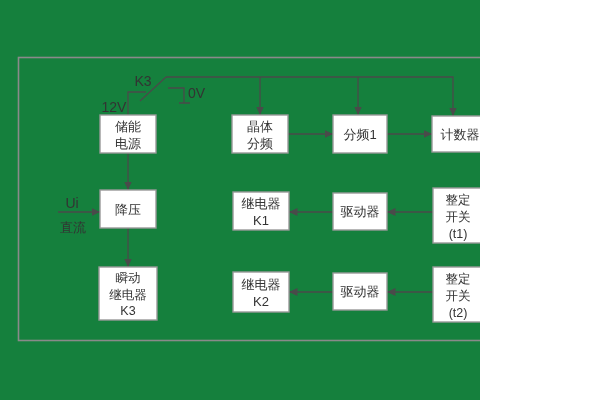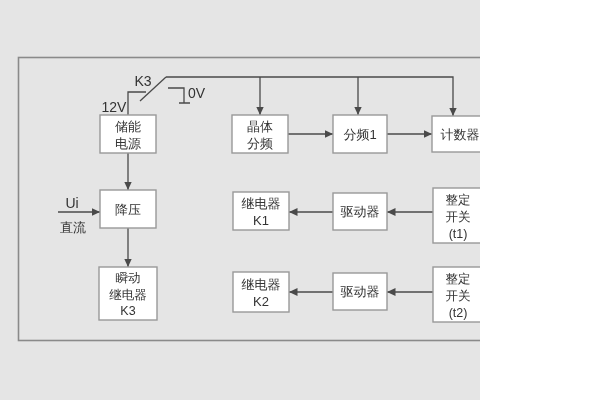--- a/index.html
+++ b/index.html
@@ -5,21 +5,21 @@
   html, body {
     margin: 0;
     padding: 0;
     background: #ffffff;
     font-family: "Liberation Sans", "DejaVu Sans", sans-serif;
   }
   .canvas {
     position: relative;
     width: 480px;
     height: 400px;
-    background: #e5e5e5;
+    background: #15803d;
     overflow: hidden;
   }
   svg text {
     fill: #333333;
     font-family: "Liberation Sans", "DejaVu Sans", sans-serif;
   }
   .box {
     fill: #ffffff;
     stroke: #999999;
     stroke-width: 1.4;

